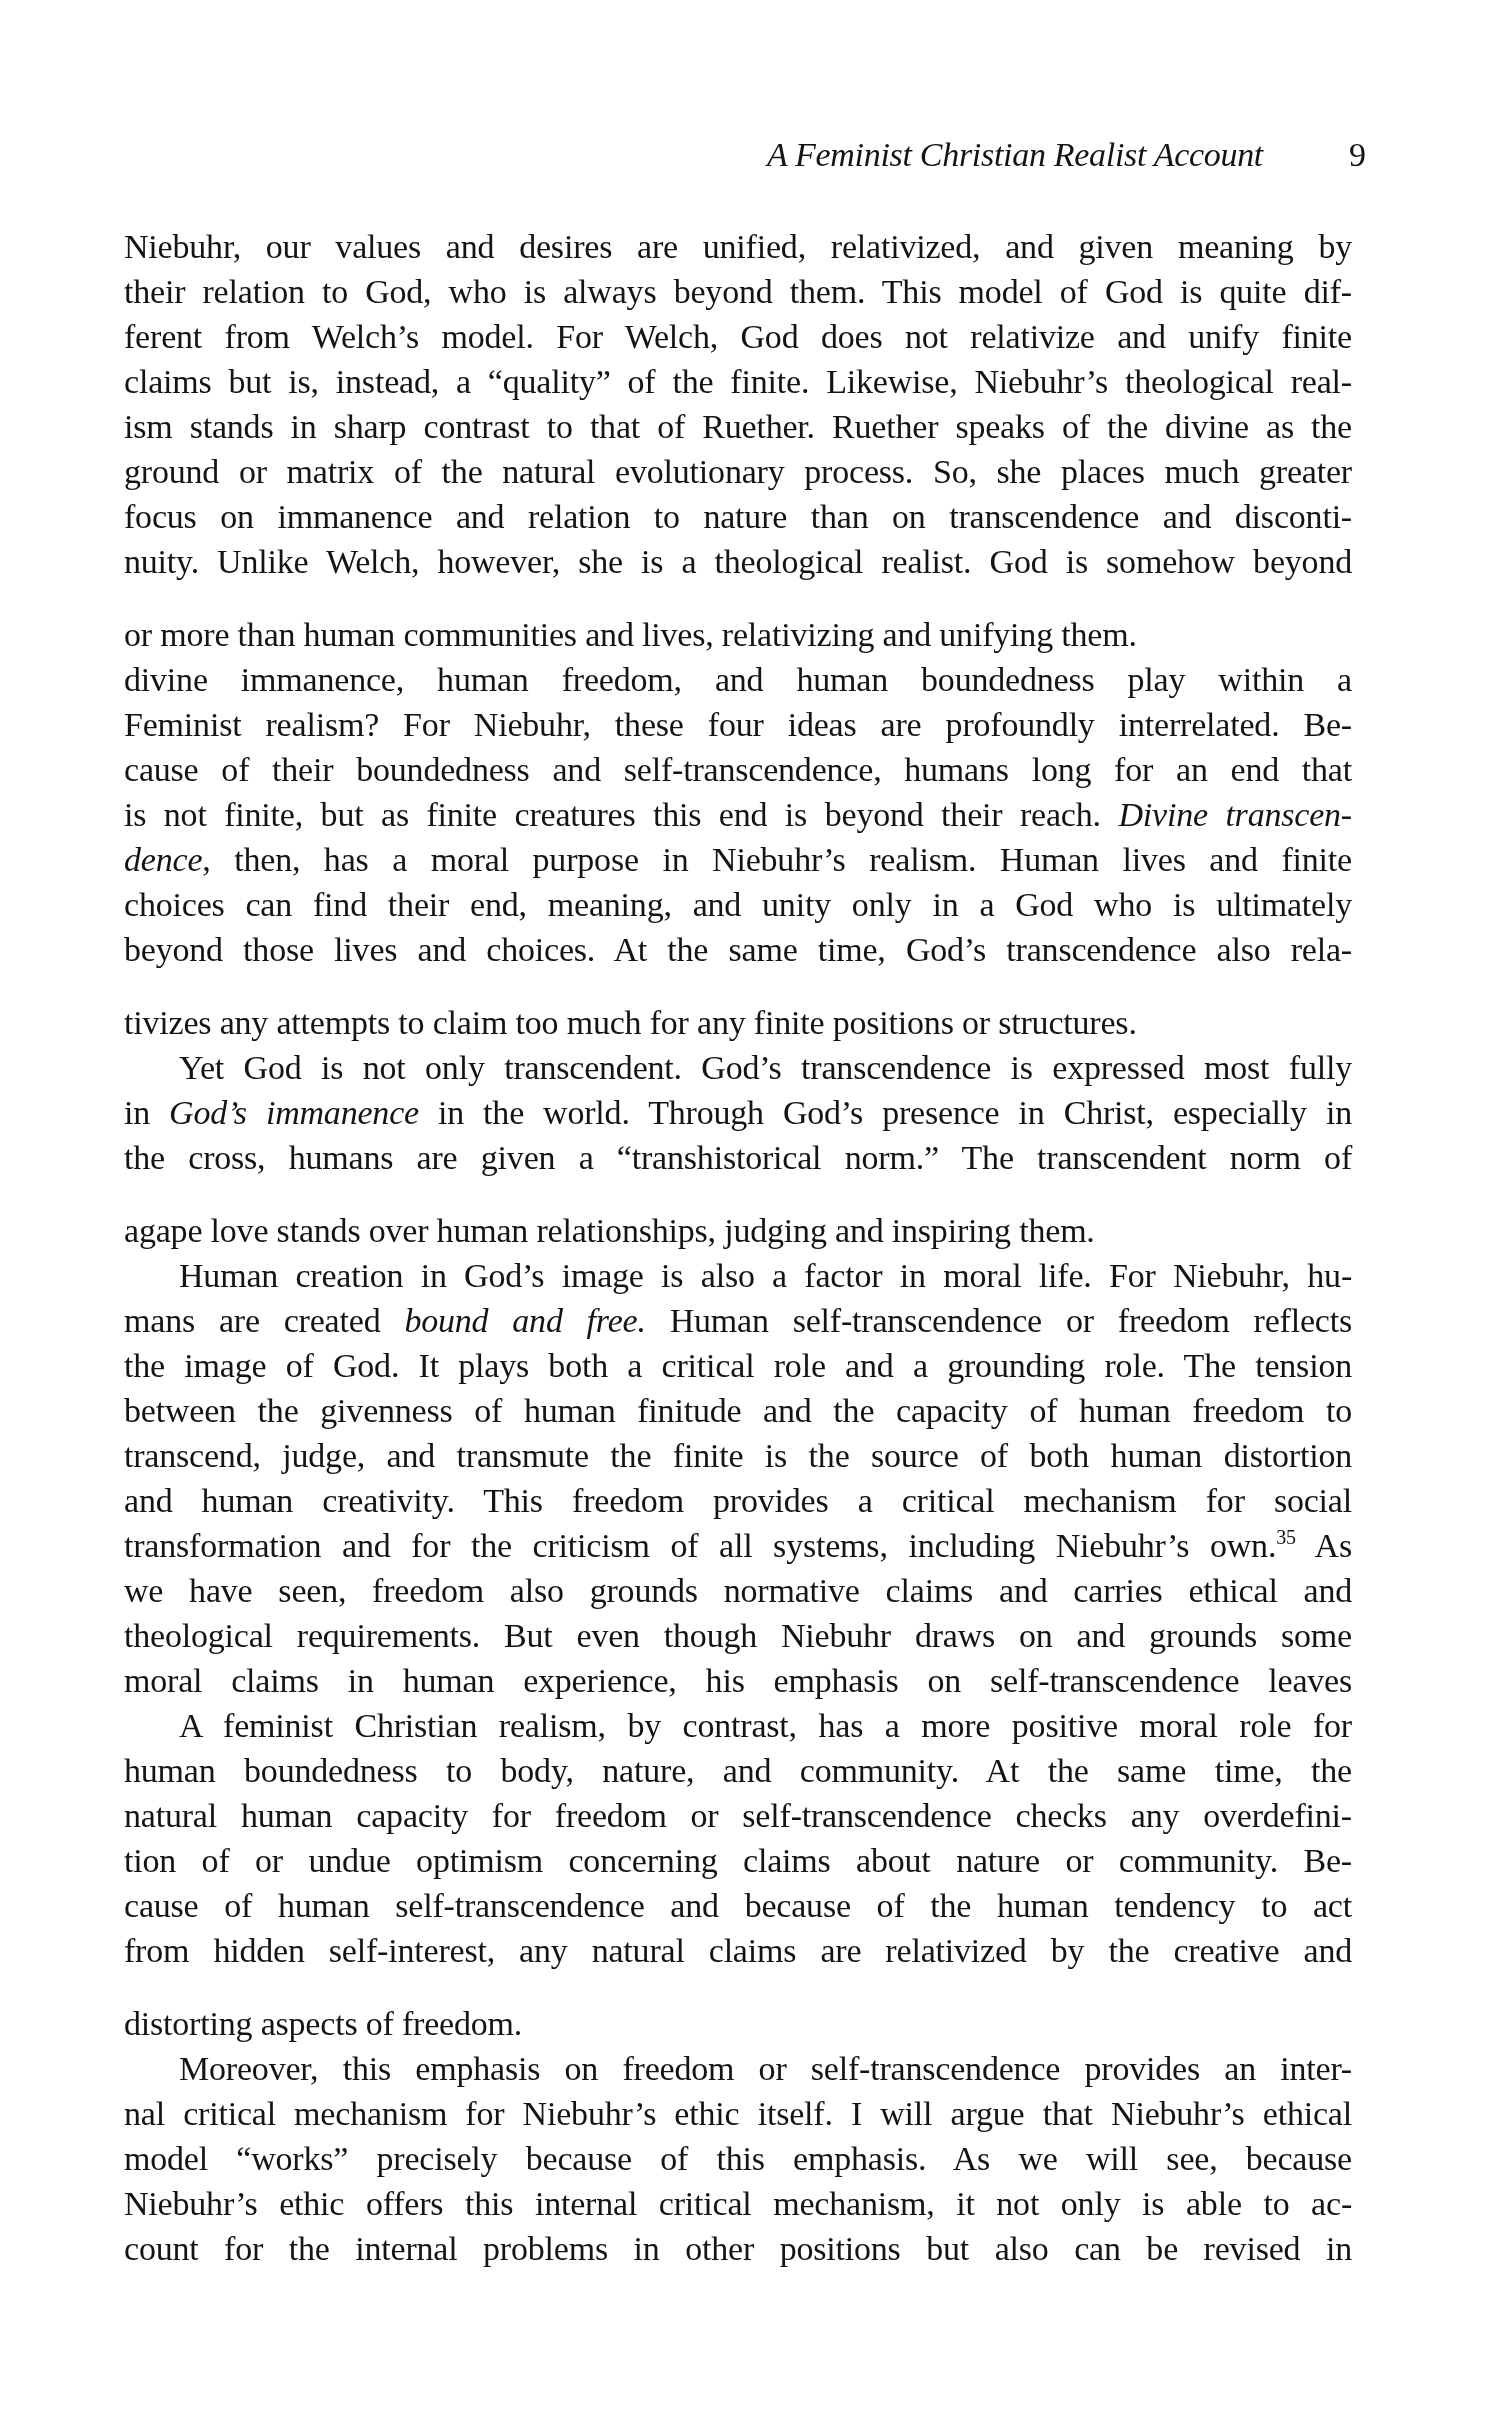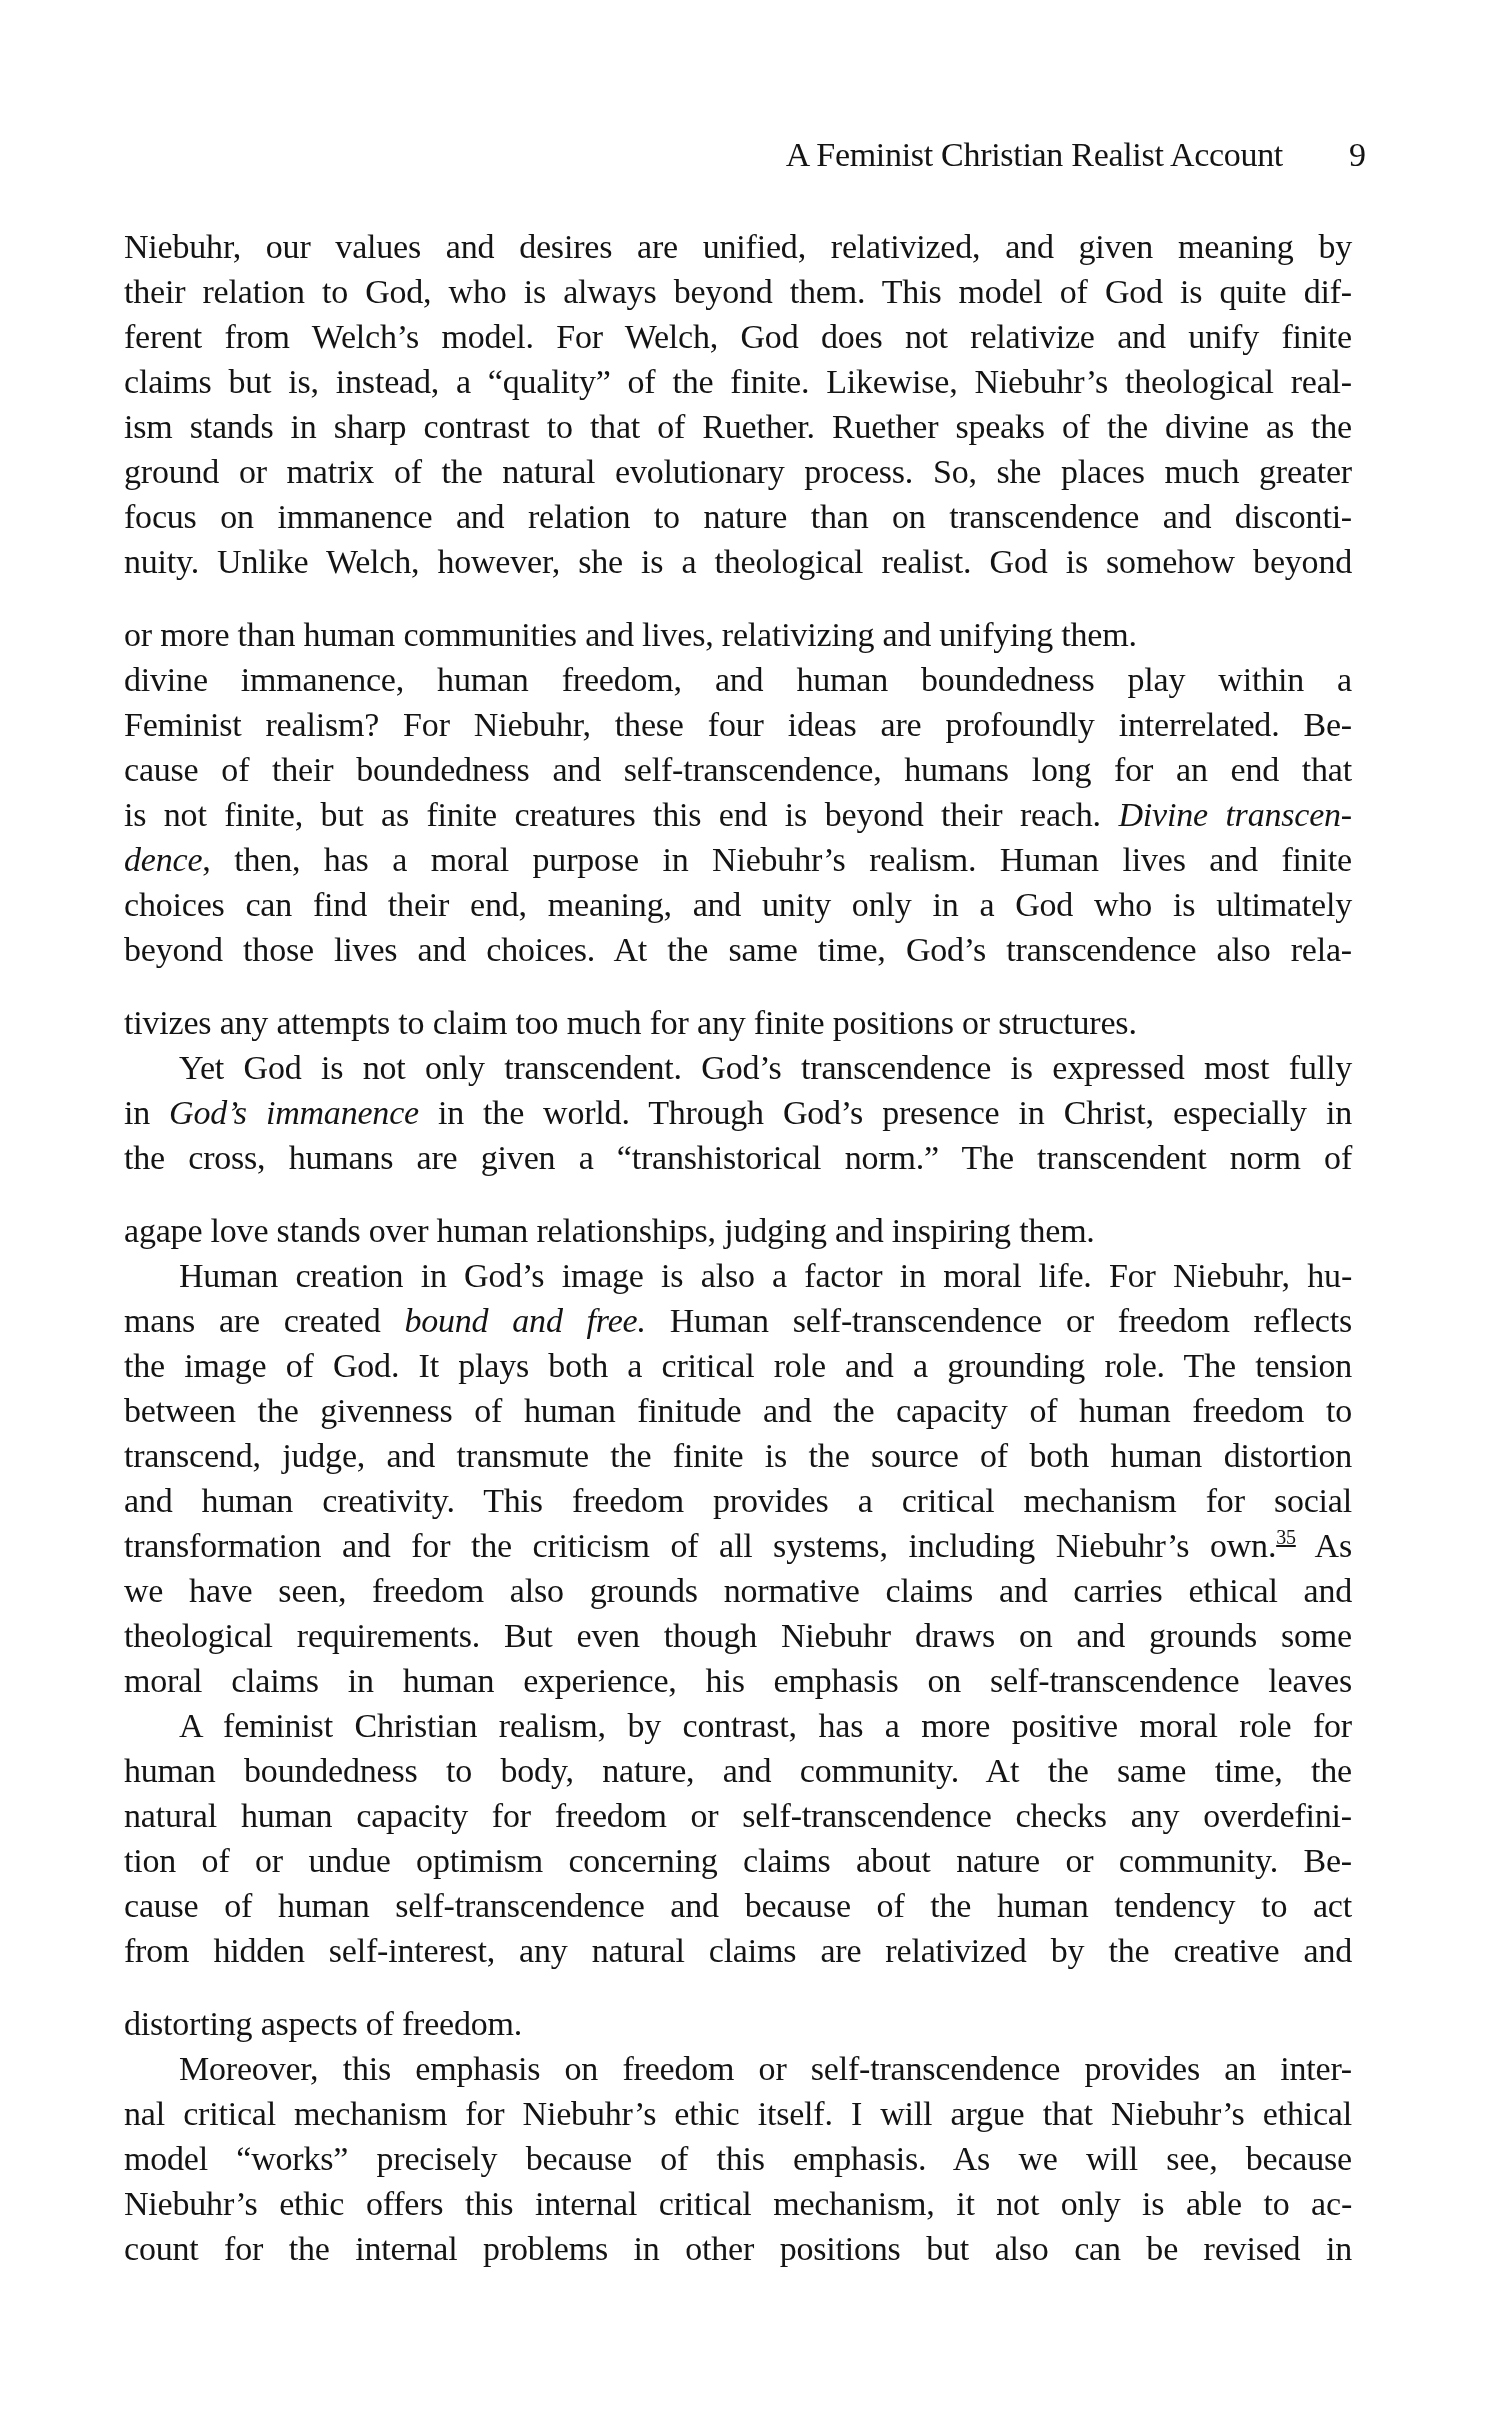--- a/index.html
+++ b/index.html
@@ -1,28 +1,28 @@
 <!DOCTYPE html>
 <html style="font-size:14.5px"><head>
 <meta charset="utf-8">
 <style>
   html, body { margin: 0; padding: 0; background: #ffffff; }
   body { width: 1509px; height: 2413px; position: relative; overflow: hidden; color: #141414;
          font-family: "Liberation Serif", "DejaVu Serif", serif; }
   .running-head { position: absolute; top: 133px; left: 138px; width: 1228px; height: 44px;
                   font-size: 34px; line-height: 44px; }
-  .running-title { position: absolute; right: 83px; top: 0; white-space: nowrap; letter-spacing: -0.3px; }
+  .running-title { position: absolute; right: 103px; top: 0; font-style: italic; white-space: nowrap; letter-spacing: -0.3px; }
   .folio { position: absolute; right: 0; top: 0; }
   .body-text { position: absolute; top: 224px; left: 124px; width: 1228px; font-size: 34px; }
   .line { height: 45px; line-height: 45px; white-space: nowrap; text-align: justify; text-align-last: justify;
           overflow: visible; letter-spacing: -0.2px; word-spacing: 0; }
   .line.para-end { text-align-last: left; margin-top: 28px; }
   .line.indent { padding-left: 55px; }
   .line .it { font-style: italic; }
-  .line sup { font-size: 20px; line-height: 0; vertical-align: 12.7px; text-decoration: underline; }
+  .line sup { font-size: 20px; line-height: 0; vertical-align: 12.7px; }
 </style>
 </head>
 <body>
 
 <div class="running-head">
   <span class="running-title">A Feminist Christian Realist Account</span>
   <span class="folio">9</span>
 </div>
 
 <div class="body-text" id="body-text">

